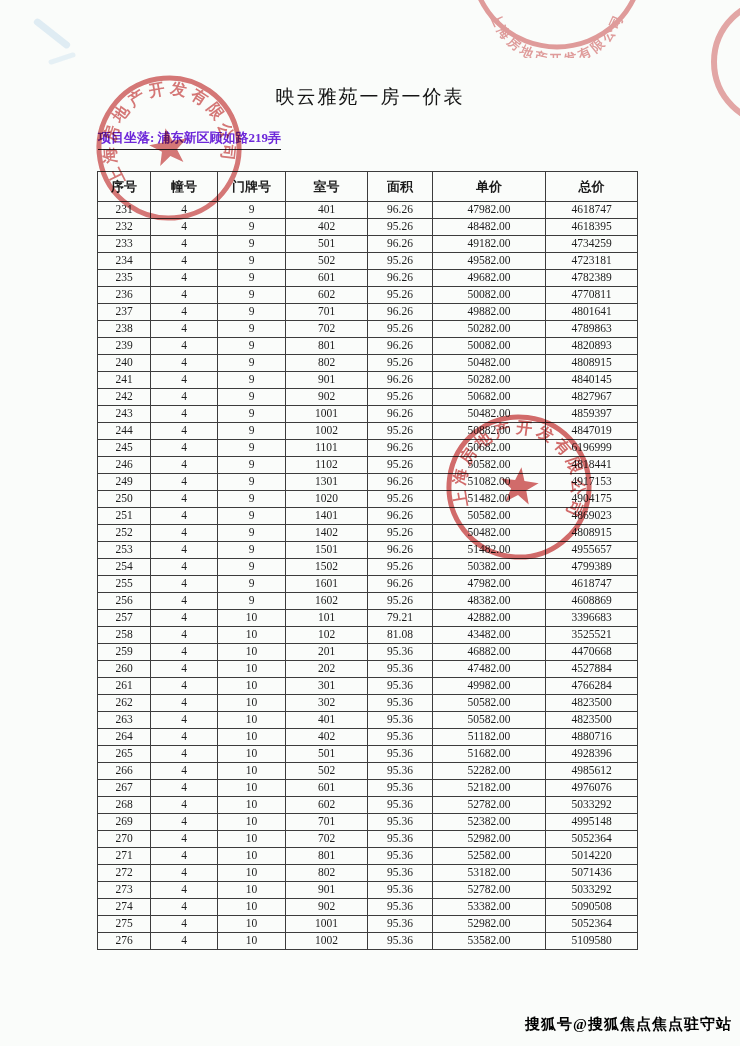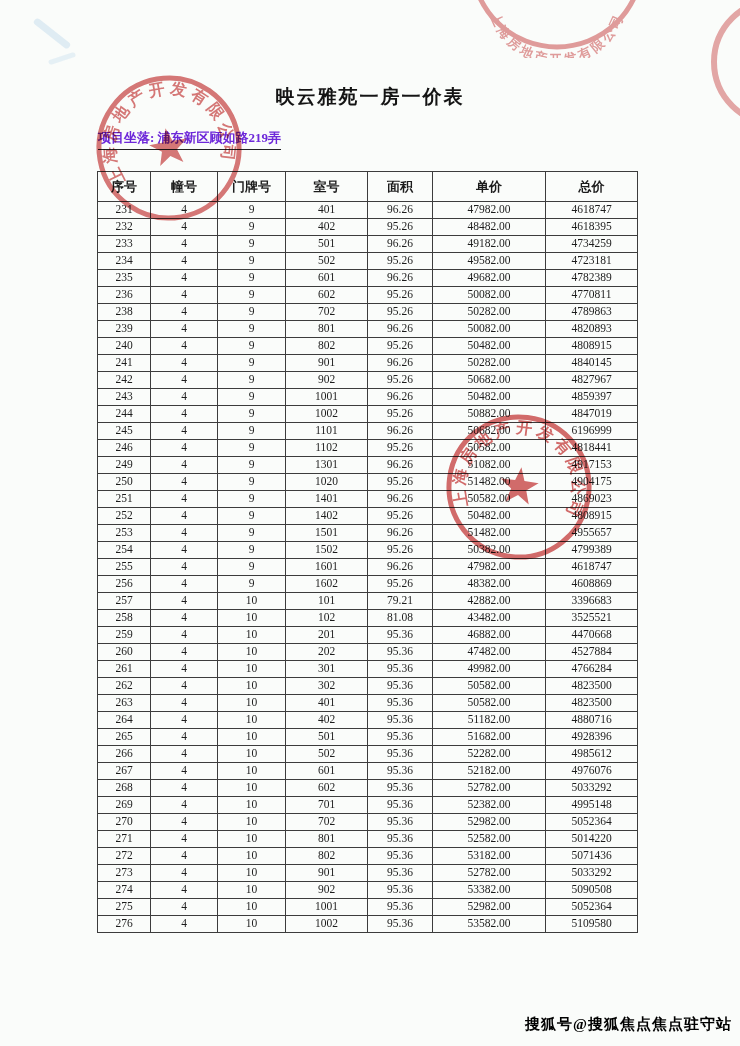--- a/index.html
+++ b/index.html
@@ -7,21 +7,21 @@
     position:relative;
     width:740px;height:1046px;
     margin:0 auto;
     background:#fafcfa;
     font-family:"Liberation Serif","DejaVu Serif",serif;
     overflow:hidden;
     color:#1e1e1e;
   }
   .page-title{
     position:absolute;top:84px;left:0;width:100%;
-    text-align:center;font-size:19px;font-weight:bold;
+    text-align:center;font-size:19px;font-weight:normal;
     letter-spacing:2px;margin:0;color:#141414;
   }
   .project-location{
     position:absolute;top:129px;left:98px;
     font-size:13px;font-weight:bold;color:#6d28d9;
     border-bottom:1.5px solid #222;padding-bottom:2px;
   }
   table.price-table{
     position:absolute;left:97px;top:155px;
     border-collapse:collapse;table-layout:fixed;
@@ -133,20 +133,29 @@
         <tr>
           <td>236</td>
           <td>4</td>
           <td>9</td>
           <td>602</td>
           <td>95.26</td>
           <td>50082.00</td>
           <td>4770811</td>
         </tr>
         <tr>
+          <td>237</td>
+          <td>4</td>
+          <td>9</td>
+          <td>701</td>
+          <td>96.26</td>
+          <td>49882.00</td>
+          <td>4801641</td>
+        </tr>
+        <tr>
           <td>238</td>
           <td>4</td>
           <td>9</td>
           <td>702</td>
           <td>95.26</td>
           <td>50282.00</td>
           <td>4789863</td>
         </tr>
         <tr>
           <td>239</td>

